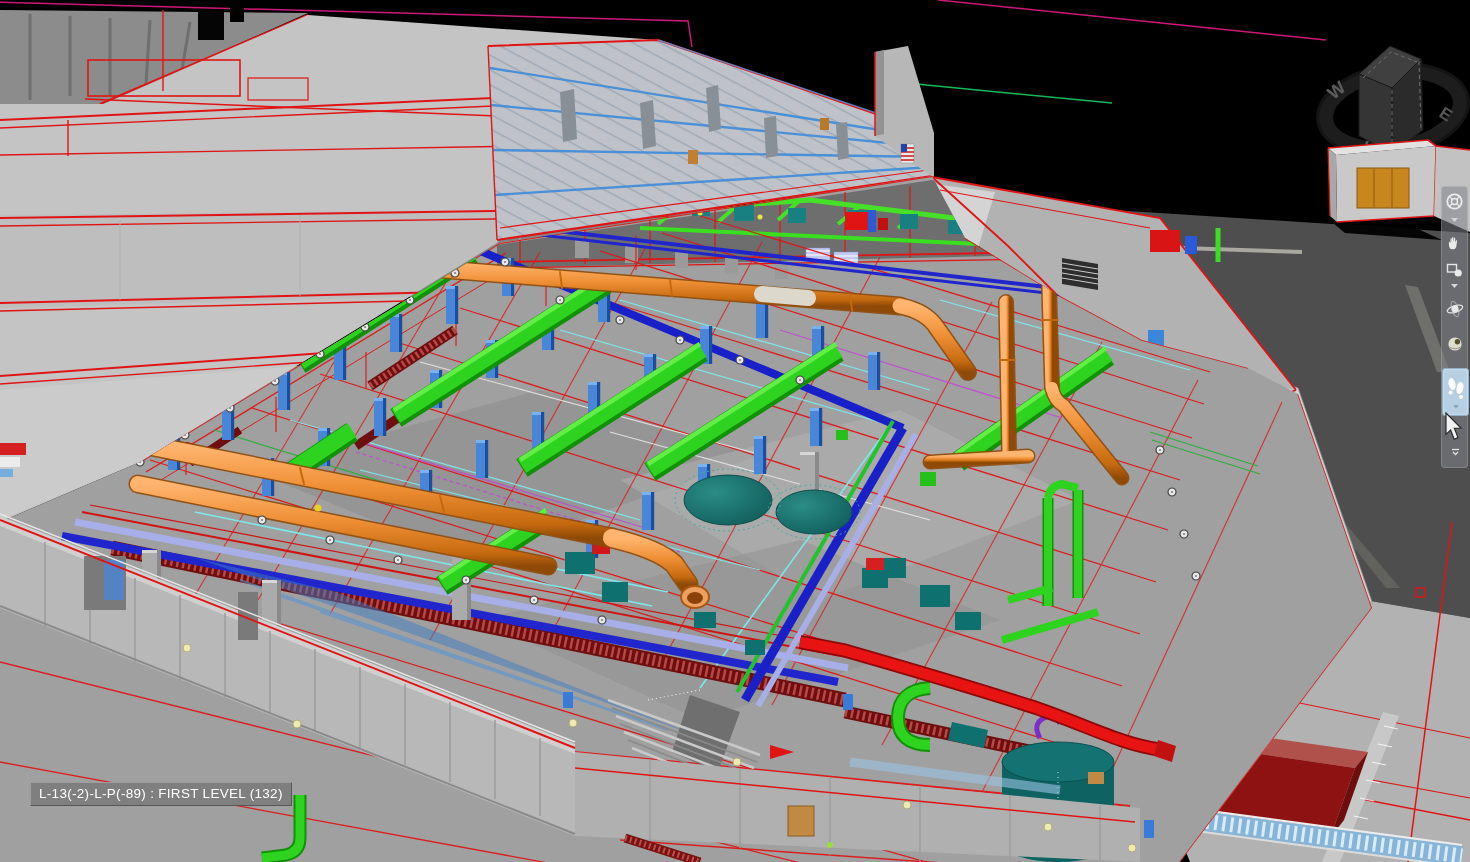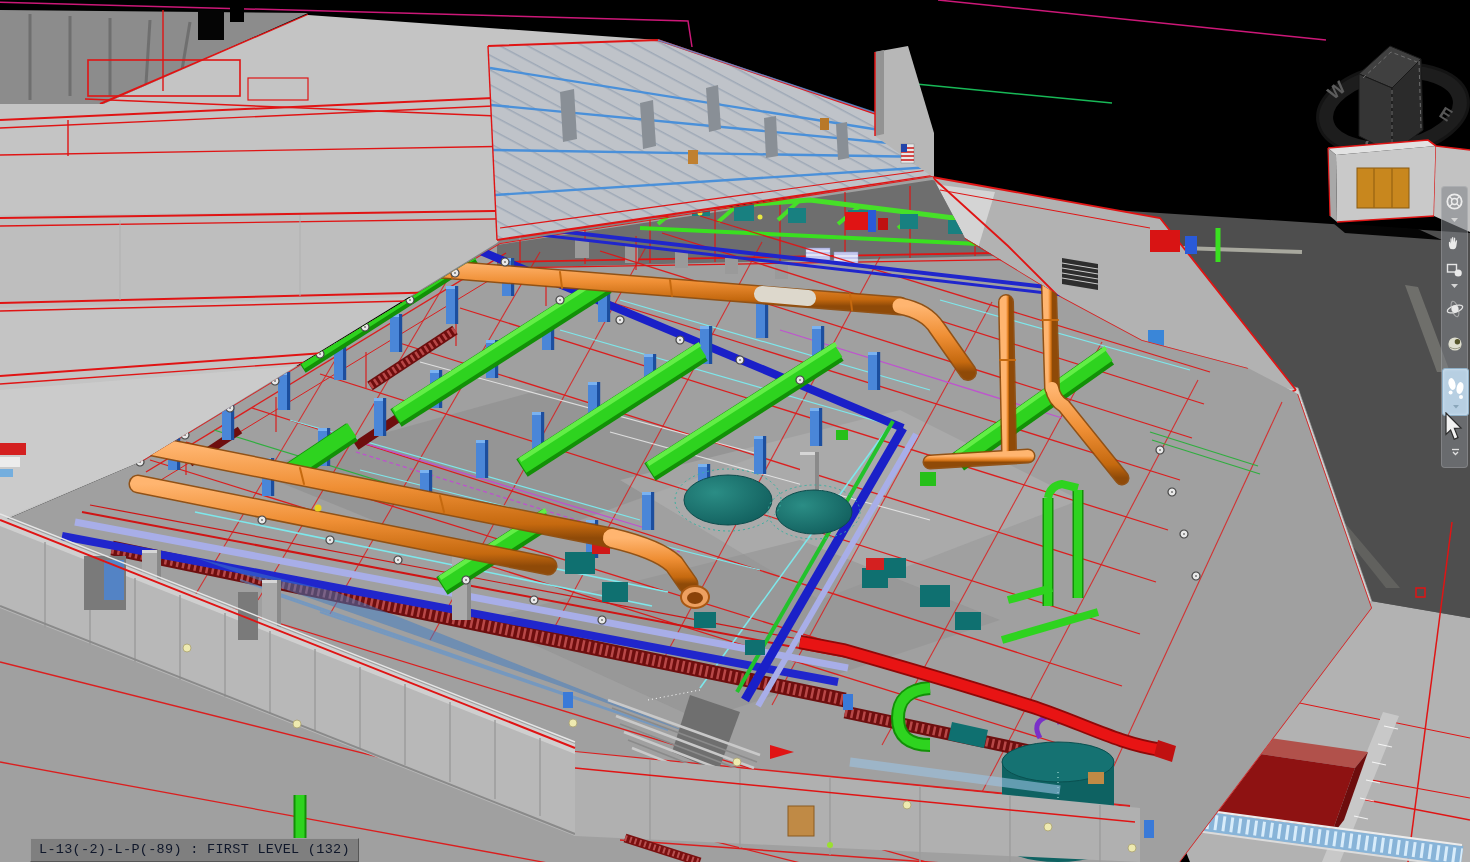--- a/index.html
+++ b/index.html
@@ -1,23 +1,23 @@
 <!DOCTYPE html>
 <html><head>
 <meta charset="utf-8">
 <style>
   html,body{margin:0;padding:0;background:#000;}
   body{width:1470px;height:862px;position:relative;overflow:hidden;
        font-family:"Liberation Sans",sans-serif;}
   #scene{position:absolute;left:0;top:0;width:1470px;height:862px;display:block;}
   
-  .status-label{position:absolute;left:30px;top:838px;background:#7f7f7f;color:#0f172a;
+  .status-label{position:absolute;left:30px;top:782px;background:#7f7f7f;color:#ffffff;
      font-size:13.5px;line-height:17px;padding:2px 8px 3px;letter-spacing:.3px;
      border:1px solid #9e9e9e;border-right-color:#565656;border-bottom-color:#565656;
-     white-space:nowrap;font-family:Liberation Mono, monospace;}
+     white-space:nowrap;}
   
   .navbar{position:absolute;left:1441px;top:186px;width:27px;height:282px;
      background:rgba(128,132,137,.55);border-radius:4px;
      box-shadow:inset 0 0 0 1px rgba(255,255,255,.16);}
   .nb{position:absolute;left:1px;width:25px;height:25px;display:flex;align-items:center;
      justify-content:center;cursor:pointer;}
   .nb svg{display:block}
   .nb.active{background:#b7cfe2;border:1px solid #8fb0c8;border-radius:3px;
      box-shadow:inset 0 0 3px #dbeaf6;}
   .menu-dot{position:absolute;left:8px;width:11px;height:6px;display:flex;

